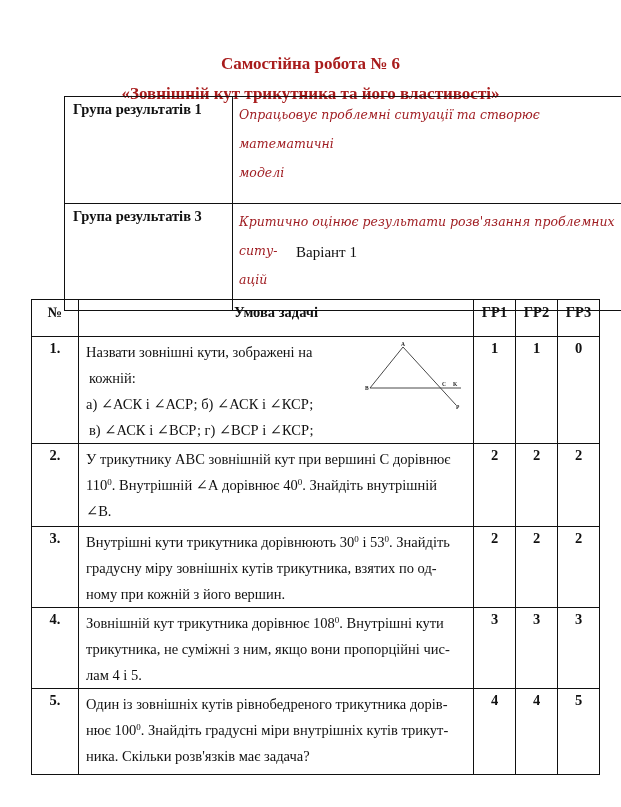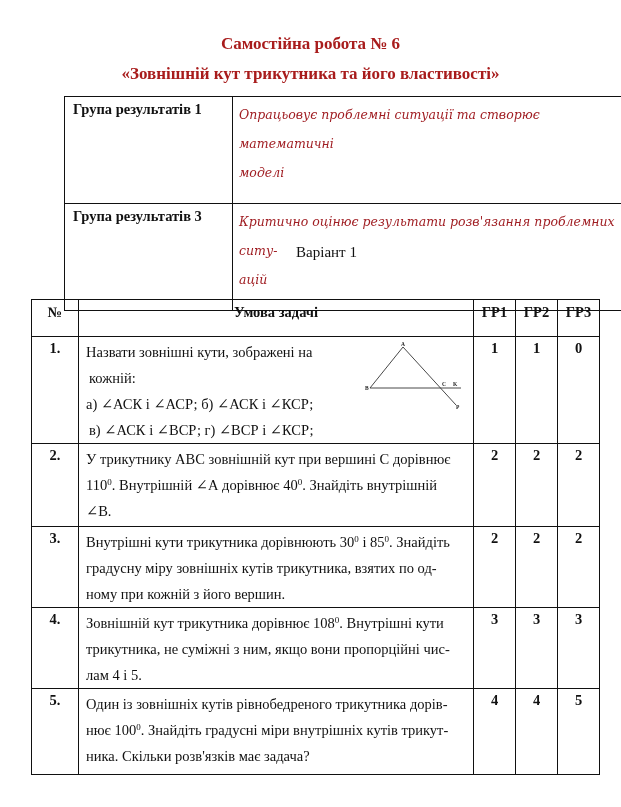--- a/index.html
+++ b/index.html
@@ -1,19 +1,19 @@
 <!DOCTYPE html>
 <html><head>
 <meta charset="utf-8">
 <style>
   html, body { margin: 0; padding: 0; background: #ffffff; }
   body { width: 621px; height: 807px; position: relative; overflow: hidden;
          font-family: "Liberation Serif", "DejaVu Serif", serif; color: #111; }
   .title { position: absolute; left: 0; width: 621px; text-align: center;
-           font-weight: bold; color: #a81c1c; font-size: 17px; }
+           font-weight: bold; color: #a81c1c; font-size: 17px; margin-top: 20px; }
   #t1 { top: 34px; }
   #t2 { top: 64px; }
   table { border-collapse: collapse; position: absolute; }
   td, th { border: 1.3px solid #111; vertical-align: top; padding: 0; }
   #groups { left: 32px; top: 96px; width: 574px; margin-left: 32px; }
   #groups td.lbl { width: 159px; font-weight: bold; font-size: 14.5px; padding: 3px 0 0 8px; line-height: 18px; }
   #groups td.desc { font-style: italic; color: #a01e23; font-size: 14px; padding: 3px 4px 16px 6px; line-height: 29px;
                     font-family: "DejaVu Serif", "Liberation Serif", serif; font-size: 12.5px; }
   #groups tr.r1 td { height: 55px; }
   #groups tr.r2 td { height: 26px; }
@@ -104,21 +104,21 @@
       <span class="line">∠В.</span>
     </td>
     <td class="sc">2</td>
     <td class="sc">2</td>
     <td class="sc">2</td>
   </tr>
 
   <tr class="q3">
     <td class="num">3.</td>
     <td class="cond">
-      <span class="line"><span>Внутрішні кути трикутника дорівнюють 30</span><sup>0</sup><span> і 85</span><sup>0</sup><span>. Знайдіть</span></span>
+      <span class="line"><span>Внутрішні кути трикутника дорівнюють 30</span><sup>0</sup><span> і 53</span><sup>0</sup><span>. Знайдіть</span></span>
       <span class="line">градусну міру зовнішніх кутів трикутника, взятих по од-</span>
       <span class="line">ному при кожній з його вершин.</span>
     </td>
     <td class="sc">2</td>
     <td class="sc">2</td>
     <td class="sc">2</td>
   </tr>
 
   <tr class="q4">
     <td class="num">4.</td>

